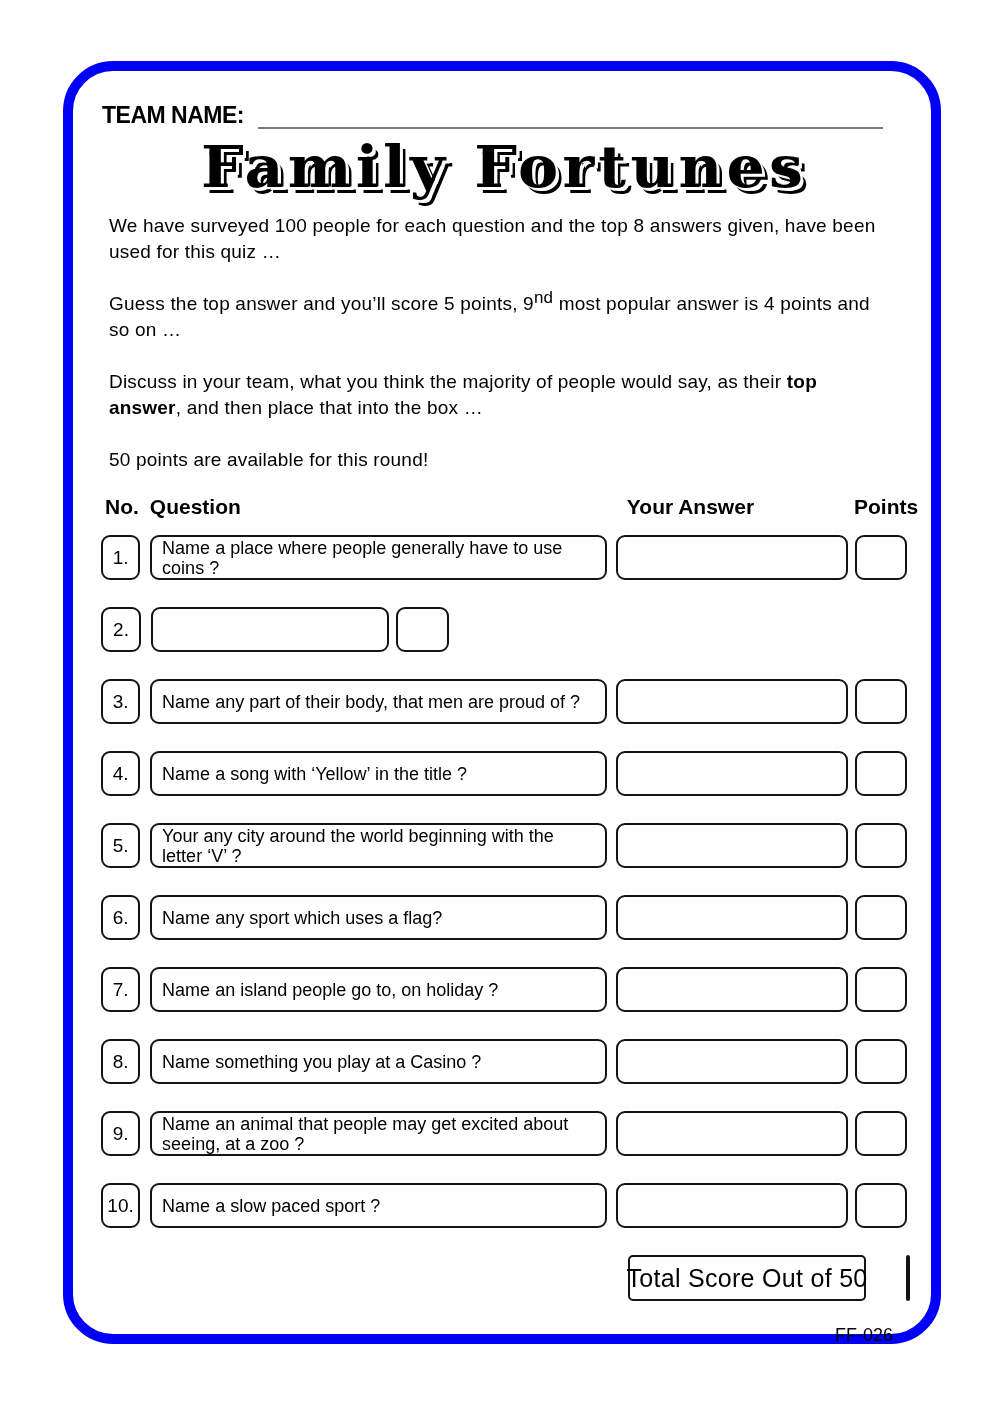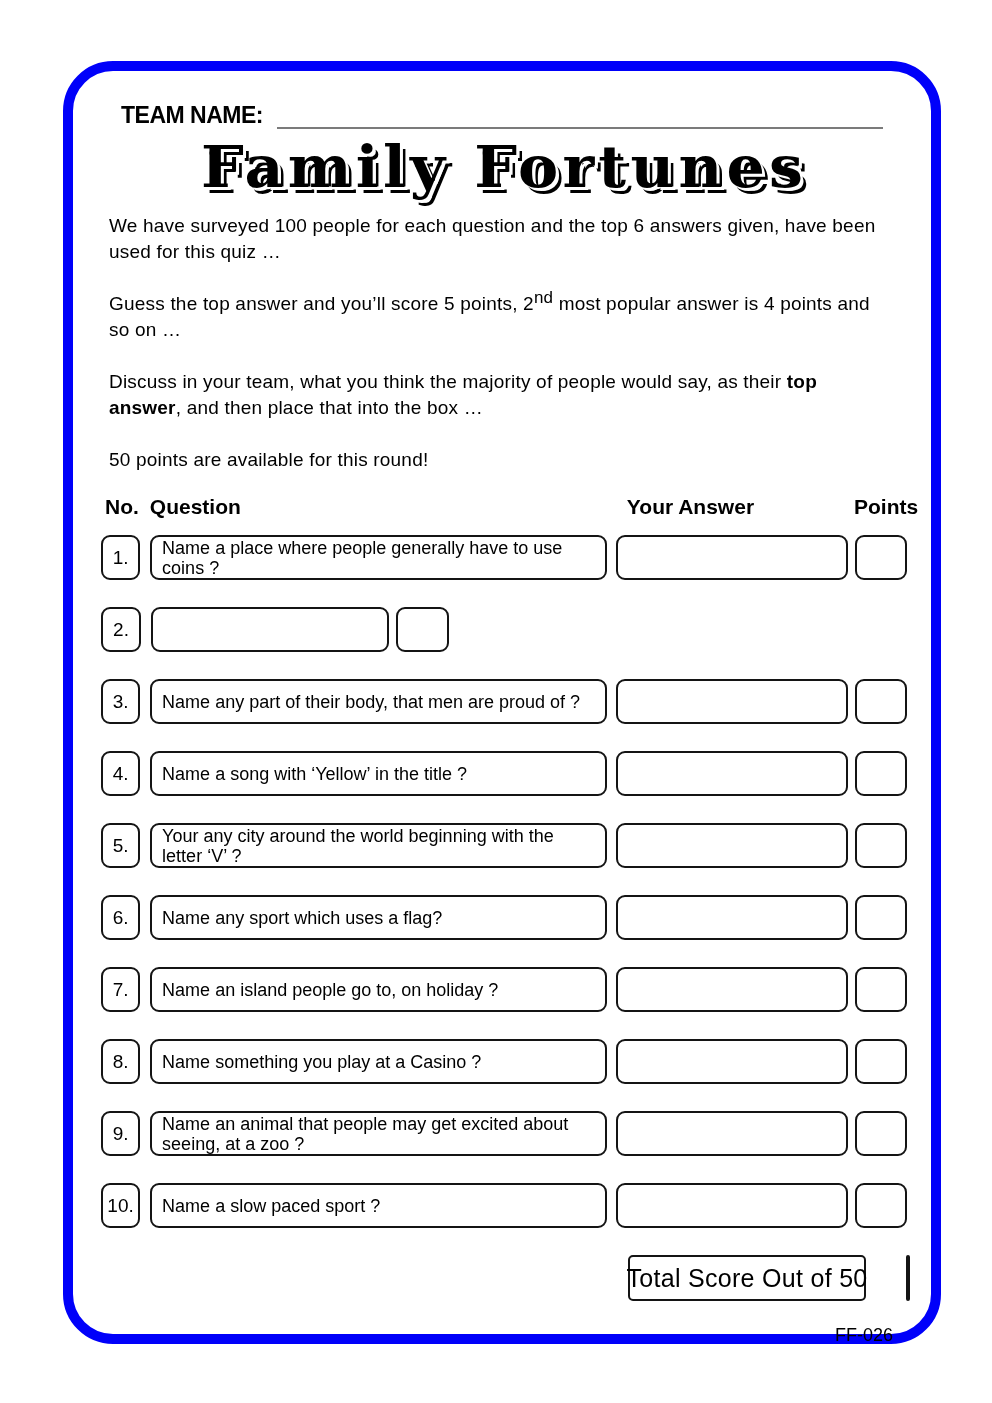--- a/index.html
+++ b/index.html
@@ -15,21 +15,21 @@
     width: 878px; height: 1283px;
     border: 10px solid #0000fa;
     border-radius: 50px;
     padding: 20px 24px 0 28px;
     background: #fff;
   }
   
   .team-row {
     display: flex;
     align-items: flex-end;
-    margin: 8px 4px 0 20px;
+    margin: 8px 4px 0 1px;
     height: 30px;
   }
   .team-label {
     font-size: 23px;
     font-weight: bold;
     letter-spacing: -0.5px;
     white-space: nowrap;
   }
   .team-line {
     flex: 1;
@@ -152,22 +152,22 @@
 <div class="sheet">
 
   <div class="team-row">
     <span class="team-label">TEAM NAME:</span>
     <span class="team-line"></span>
   </div>
 
   <div class="title">Family Fortunes</div>
 
   <div class="intro">
-    <p>We have surveyed 100 people for each question and the top 6 answers given, have been used for this quiz …</p>
-    <p><span>Guess the top answer and you’ll score 5 points, 2</span><sup>nd</sup><span> most popular answer is 4 points and so on …</span></p>
+    <p>We have surveyed 100 people for each question and the top 8 answers given, have been used for this quiz …</p>
+    <p><span>Guess the top answer and you’ll score 5 points, 9</span><sup>nd</sup><span> most popular answer is 4 points and so on …</span></p>
     <p><span>Discuss in your team, what you think the majority of people would say, as their </span><span class="b">top answer</span><span>, and then place that into the box …</span></p>
     <p>50 points are available for this round!</p>
   </div>
 
   <div class="quiz">
 
     <div class="head-row">
       <span class="h-no">No.</span>
       <span class="h-q">Question</span>
       <span class="h-a">Your Answer</span>

